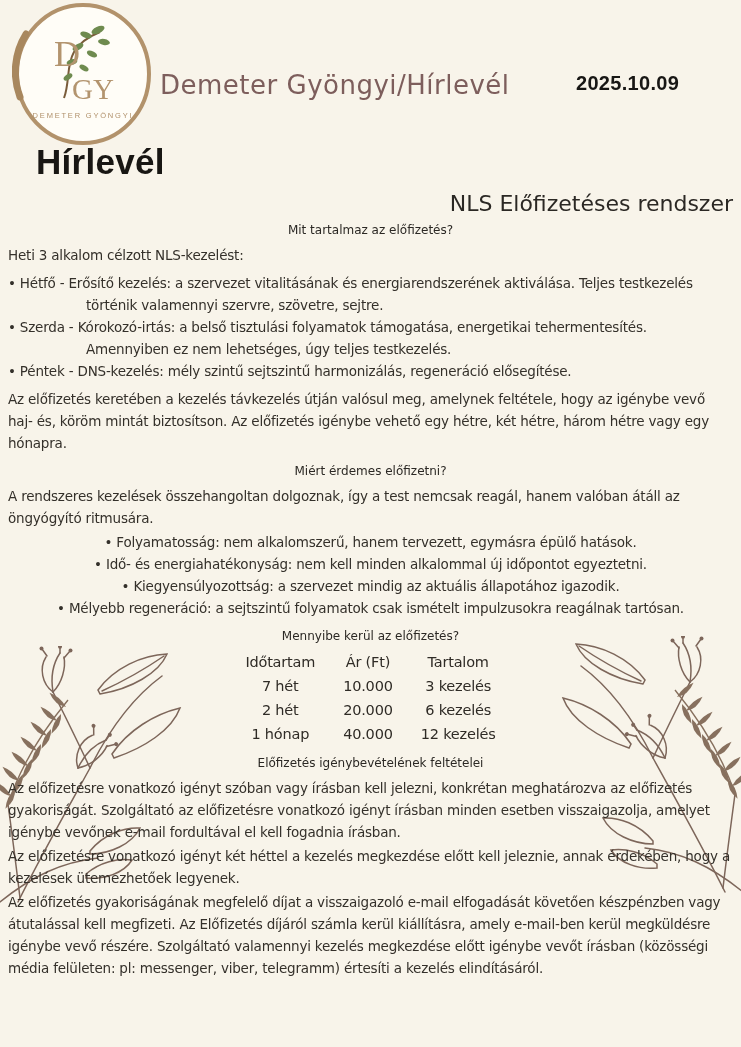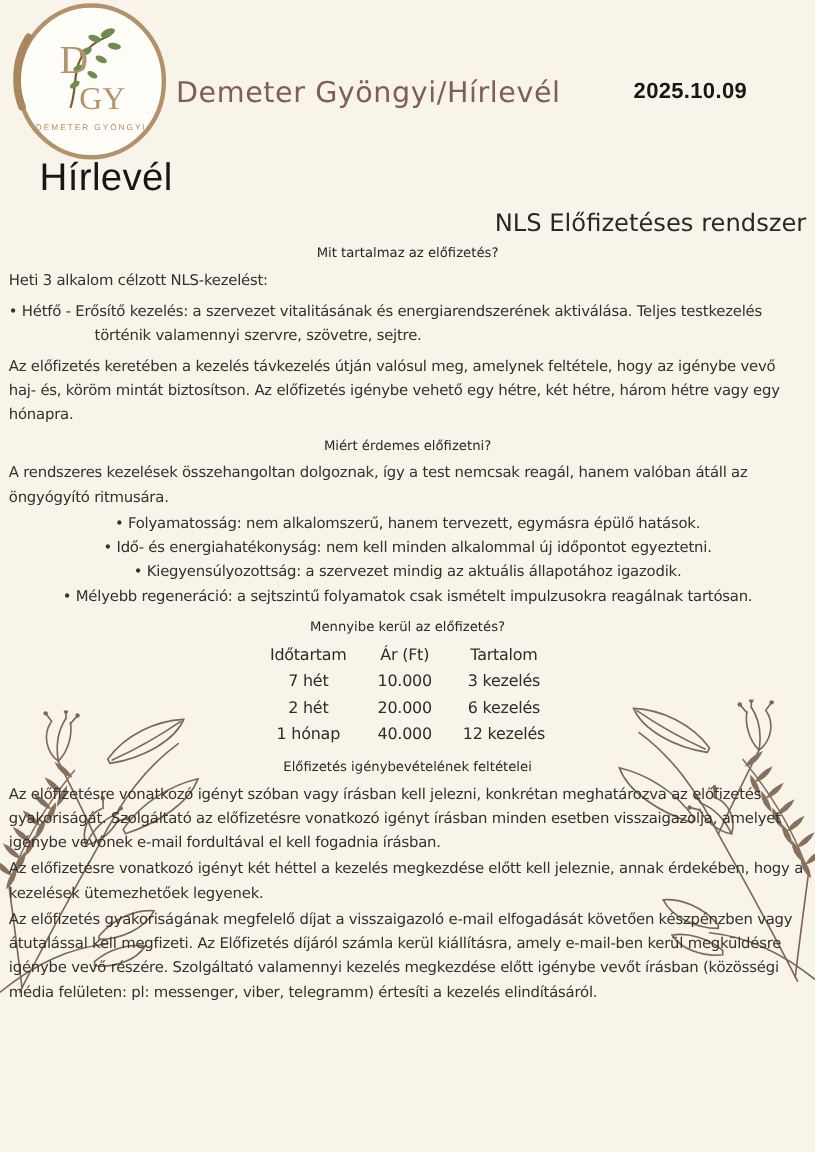--- a/index.html
+++ b/index.html
@@ -14,21 +14,21 @@
     position:absolute; left:160px; top:70px; z-index:3;
     font-size:26px; color:#7d5e5c; letter-spacing:.5px; white-space:nowrap;
   }
   .header-date{
     position:absolute; left:576px; top:72px; z-index:3;
     font-family:"Liberation Sans",sans-serif; font-weight:800;
     font-size:20px; color:#181715; letter-spacing:.3px;
   }
   .page-title{
     position:absolute; left:36px; top:142px; margin:0; z-index:3;
-    font-family:"Liberation Sans",sans-serif; font-weight:400;
+    font-family:"Liberation Sans",sans-serif; font-weight:700;
     font-size:35px; color:#181613; letter-spacing:.3px;
   }
   
   .content{ position:absolute; left:8px; right:8px; top:191px; z-index:2; }
   .h-main{ margin:0 0 7px; text-align:right; font-weight:500; font-size:22px; color:#2b2824;}
   .h-sub { margin:10px 0 7px; text-align:center; font-weight:500; font-size:12px; color:#2b2824;}
   .body-text, .blist li{
     font-size:13.5px; line-height:22px; letter-spacing:-0.2px; color:#34302a;
   }
   p.body-text{ margin:0 0 6px; }
@@ -78,20 +78,22 @@
 
   <div class="content">
 
     <h2 class="h-main">NLS Előfizetéses rendszer</h2>
     <h3 class="h-sub" style="margin-top:0">Mit tartalmaz az előfizetés?</h3>
 
     <p class="body-text">Heti 3 alkalom célzott NLS-kezelést:</p>
 
     <ul class="blist hang">
       <li>Hétfő - Erősítő kezelés: a szervezet vitalitásának és energiarendszerének aktiválása. Teljes testkezelés történik valamennyi szervre, szövetre, sejtre.</li>
+      <li>Szerda - Kórokozó-irtás: a belső tisztulási folyamatok támogatása, energetikai tehermentesítés. Amennyiben ez nem lehetséges, úgy teljes testkezelés.</li>
+      <li>Péntek - DNS-kezelés: mély szintű sejtszintű harmonizálás, regeneráció elősegítése.</li>
     </ul>
 
     <p class="body-text">Az előfizetés keretében a kezelés távkezelés útján valósul meg, amelynek feltétele, hogy az igénybe vevő haj- és, köröm mintát biztosítson.  Az előfizetés igénybe vehető egy hétre, két hétre, három hétre vagy egy hónapra.</p>
 
     <h3 class="h-sub">Miért érdemes előfizetni?</h3>
     <p class="body-text" style="margin-bottom:2px">A rendszeres kezelések összehangoltan dolgoznak, így a test nemcsak reagál, hanem valóban átáll az öngyógyító ritmusára.</p>
 
     <ul class="blist tight">
       <li>Folyamatosság: nem alkalomszerű, hanem tervezett, egymásra épülő hatások.</li>
       <li>Idő- és energiahatékonyság: nem kell minden alkalommal új időpontot egyeztetni.</li>

